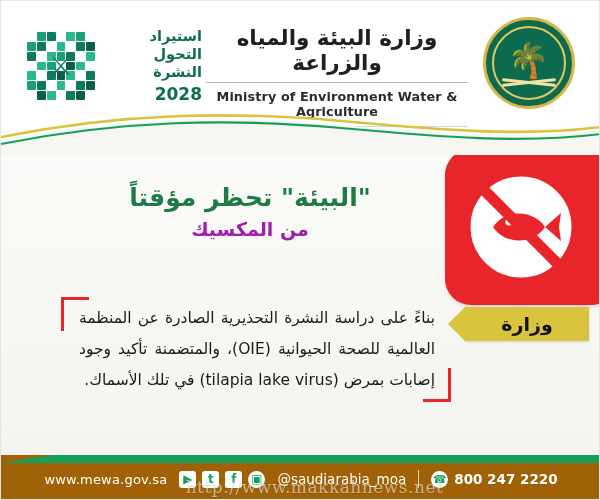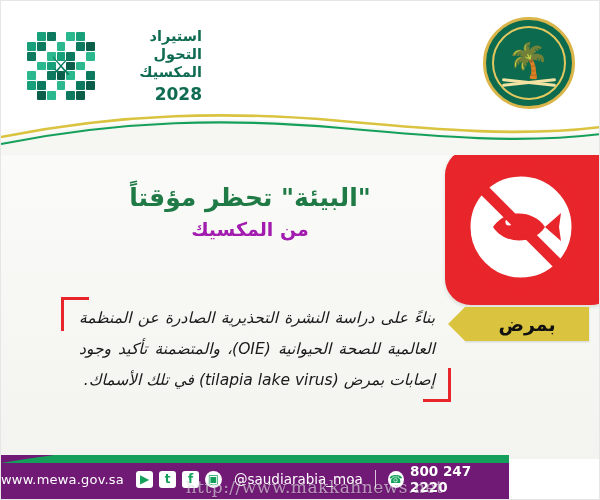--- a/index.html
+++ b/index.html
@@ -249,21 +249,20 @@
     border-bottom: 17px solid transparent;
     border-right: 17px solid #d9c33f;
   }
 
   
   .reason-box {
     position: absolute;
     top: 168px; right: 150px;
     width: 390px;
     direction: rtl;
-    font-style: italic;
   }
   .reason-text {
     color: #1a1a1a;
     font-size: 15.5px;
     line-height: 2.0;
     text-align: justify;
     padding: 6px 16px 6px 18px;
   }
   .bracket-top {
     position: absolute;
@@ -287,22 +286,22 @@
     position: absolute;
     bottom: 0; right: 0;
     width: 3px; height: 34px;
     background: #e8252a;
   }
 
   
   .footer {
     position: absolute;
     left: 0; bottom: 0;
-    width: 508px; height: 44px;
-    background: #701a75;
+    width: 600px; height: 44px;
+    background: #a16207;
     overflow: hidden;
     padding-left: 34px;
   }
   .footer-wave {
     position: absolute;
     left: 0; top: -18px;
     width: 600px; height: 26px;
   }
   .footer-row {
     position: absolute;
@@ -432,25 +431,32 @@
               <i style="background: rgb(13, 122, 95);"></i>
               <i style="background: transparent;"></i>
               <i style="background: rgb(43, 184, 143);"></i>
               <i style="background: rgb(11, 95, 74);"></i>
               <i style="background: transparent;"></i>
             </div>
           <div class="vision-sword">⚔</div>
         </div>
         <div class="vision-text">
           <div class="l1">استيراد التحول</div>
-          <div class="l2">المكسيك</div>
+          <div class="l2">النشرة</div>
           <div class="l3">2028</div>
         </div>
       </div>
 
+      <div class="ministry">
+        <div class="ar">وزارة البيئة والمياه والزراعة</div>
+        <div class="rule"></div>
+        <div class="en">Ministry of Environment Water &amp; Agriculture</div>
+        <div class="rule2"></div>
+        <div class="ar2">المملكة العربية السعودية</div>
+      </div>
 
       <div class="emblem">
         <div class="emblem-in">
           <div class="palm">🌴</div>
           <div class="swords"></div>
         </div>
       </div>
     </div>
   </div>
 
@@ -473,21 +479,21 @@
       <circle cx="50" cy="57" r="3.6" fill="#ffffff"></circle>
       <line x1="22" y1="22" x2="102" y2="102" stroke="#e8252a" stroke-width="11" stroke-linecap="round"></line>
     </svg>
 
     <div class="headline">
       <div class="t1">"البيئة" تحظر مؤقتاً</div>
       <div class="t3">من المكسيك</div>
     </div>
 
     <div class="reason-tab">
-      <span>بمرض</span>
+      <span>وزارة</span>
     </div>
 
     <div class="reason-box">
       <span class="bracket-top"></span>
       <span class="bracket-top-v"></span>
       <div class="reason-text">بناءً على دراسة النشرة التحذيرية الصادرة عن المنظمة العالمية للصحة الحيوانية (OIE)، والمتضمنة تأكيد وجود إصابات بمرض (tilapia lake virus) في تلك الأسماك.</div>
       <span class="bracket-bot"></span>
       <span class="bracket-bot-v"></span>
     </div>
   </div>

